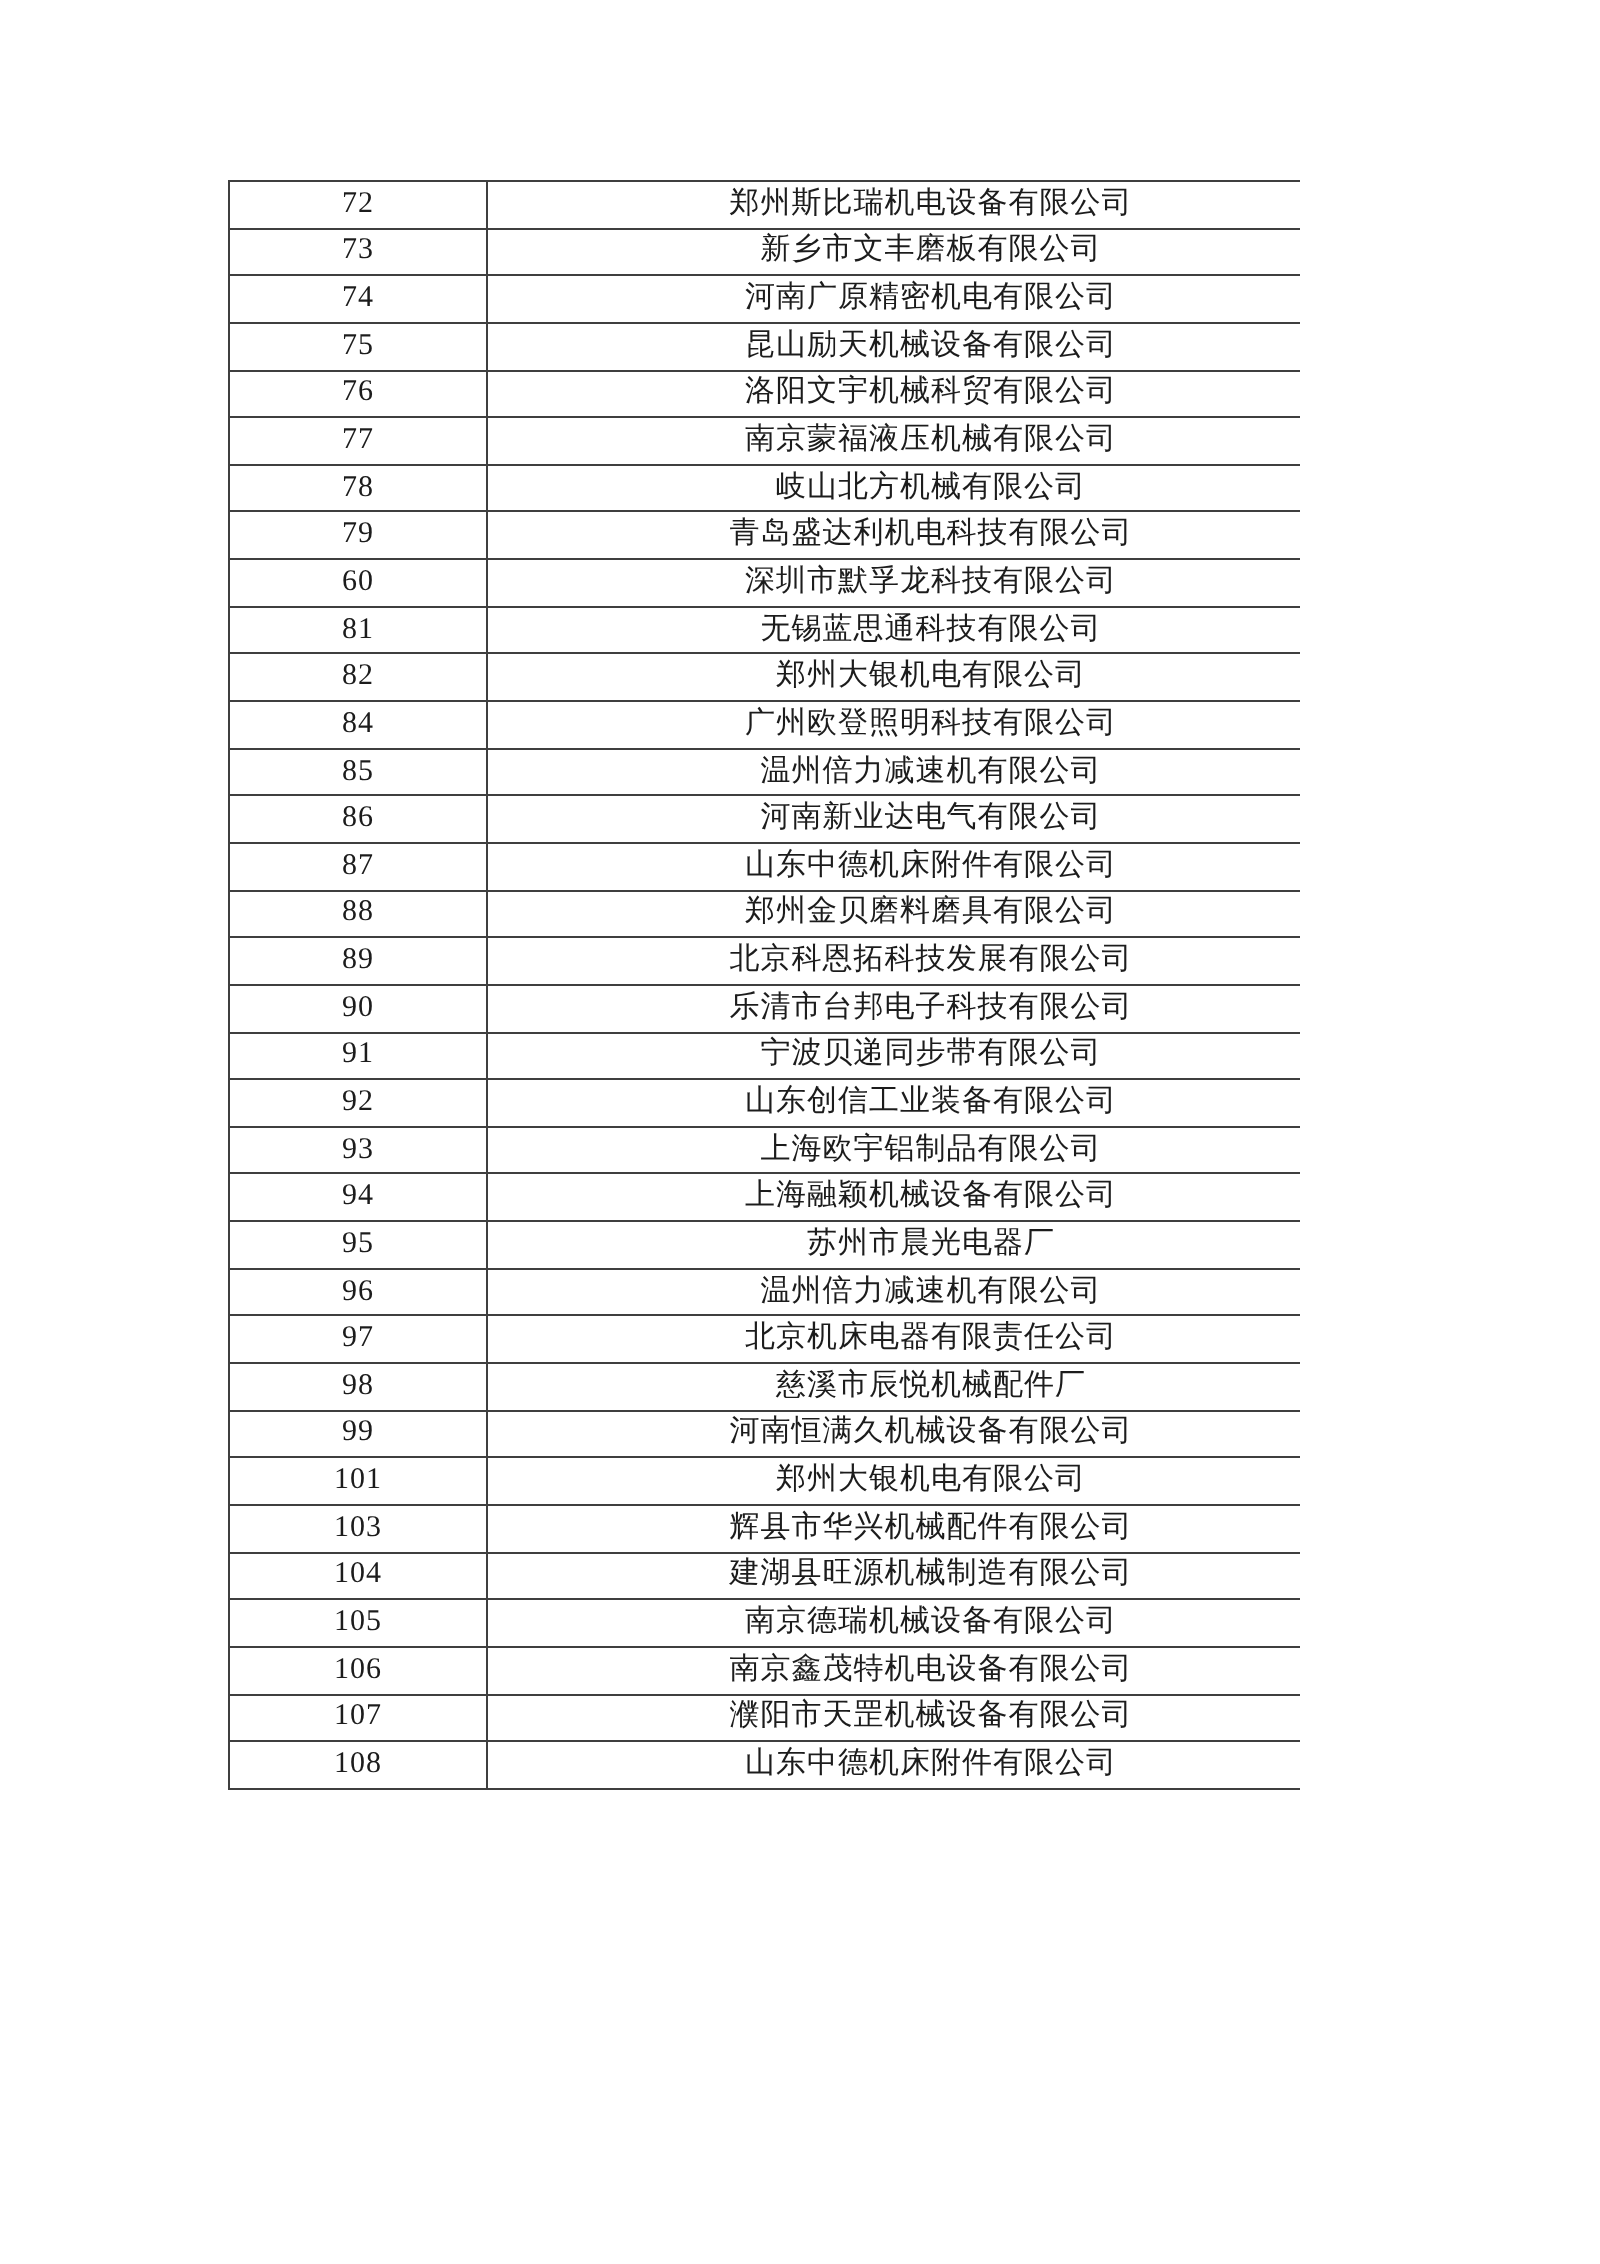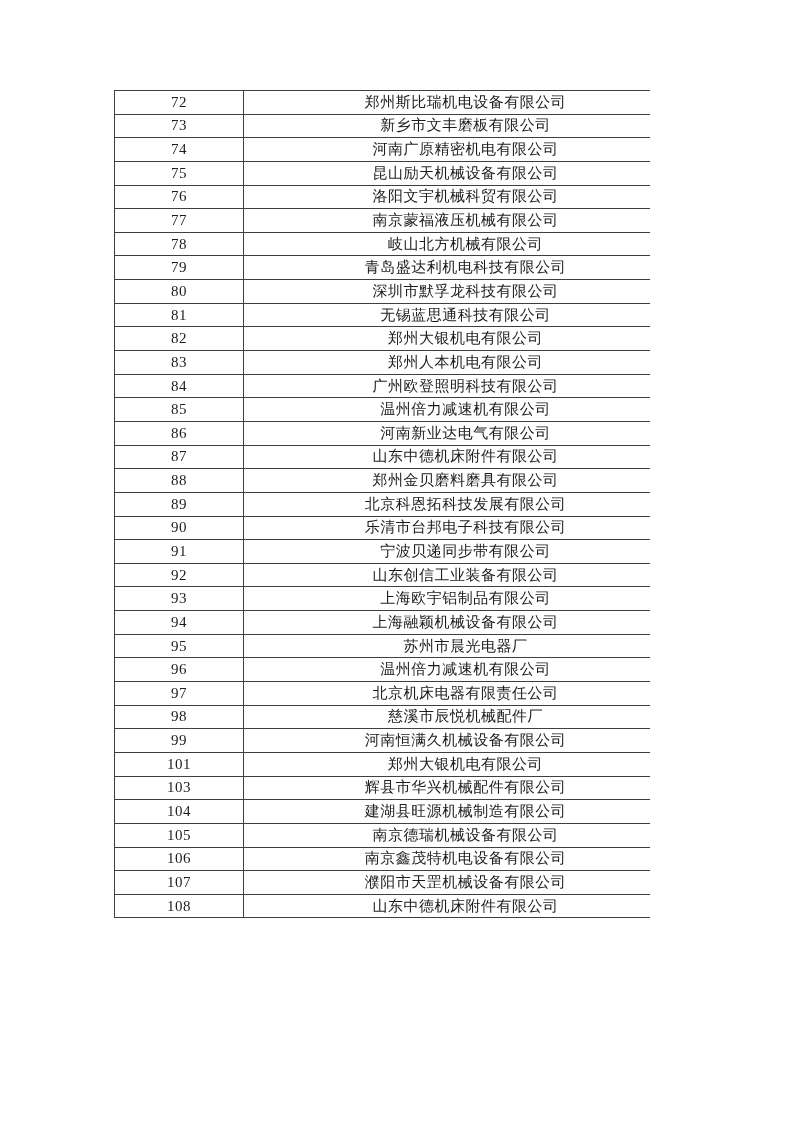--- a/index.html
+++ b/index.html
@@ -72,34 +72,30 @@
         </tr>
         <tr>
           <td class="col-no">78</td>
           <td class="col-name">岐山北方机械有限公司</td>
         </tr>
         <tr>
           <td class="col-no">79</td>
           <td class="col-name">青岛盛达利机电科技有限公司</td>
         </tr>
         <tr>
-          <td class="col-no">80</td>
+          <td class="col-no">60</td>
           <td class="col-name">深圳市默孚龙科技有限公司</td>
         </tr>
         <tr>
           <td class="col-no">81</td>
           <td class="col-name">无锡蓝思通科技有限公司</td>
         </tr>
         <tr>
           <td class="col-no">82</td>
           <td class="col-name">郑州大银机电有限公司</td>
-        </tr>
-        <tr>
-          <td class="col-no">83</td>
-          <td class="col-name">郑州人本机电有限公司</td>
         </tr>
         <tr>
           <td class="col-no">84</td>
           <td class="col-name">广州欧登照明科技有限公司</td>
         </tr>
         <tr>
           <td class="col-no">85</td>
           <td class="col-name">温州倍力减速机有限公司</td>
         </tr>
         <tr>

